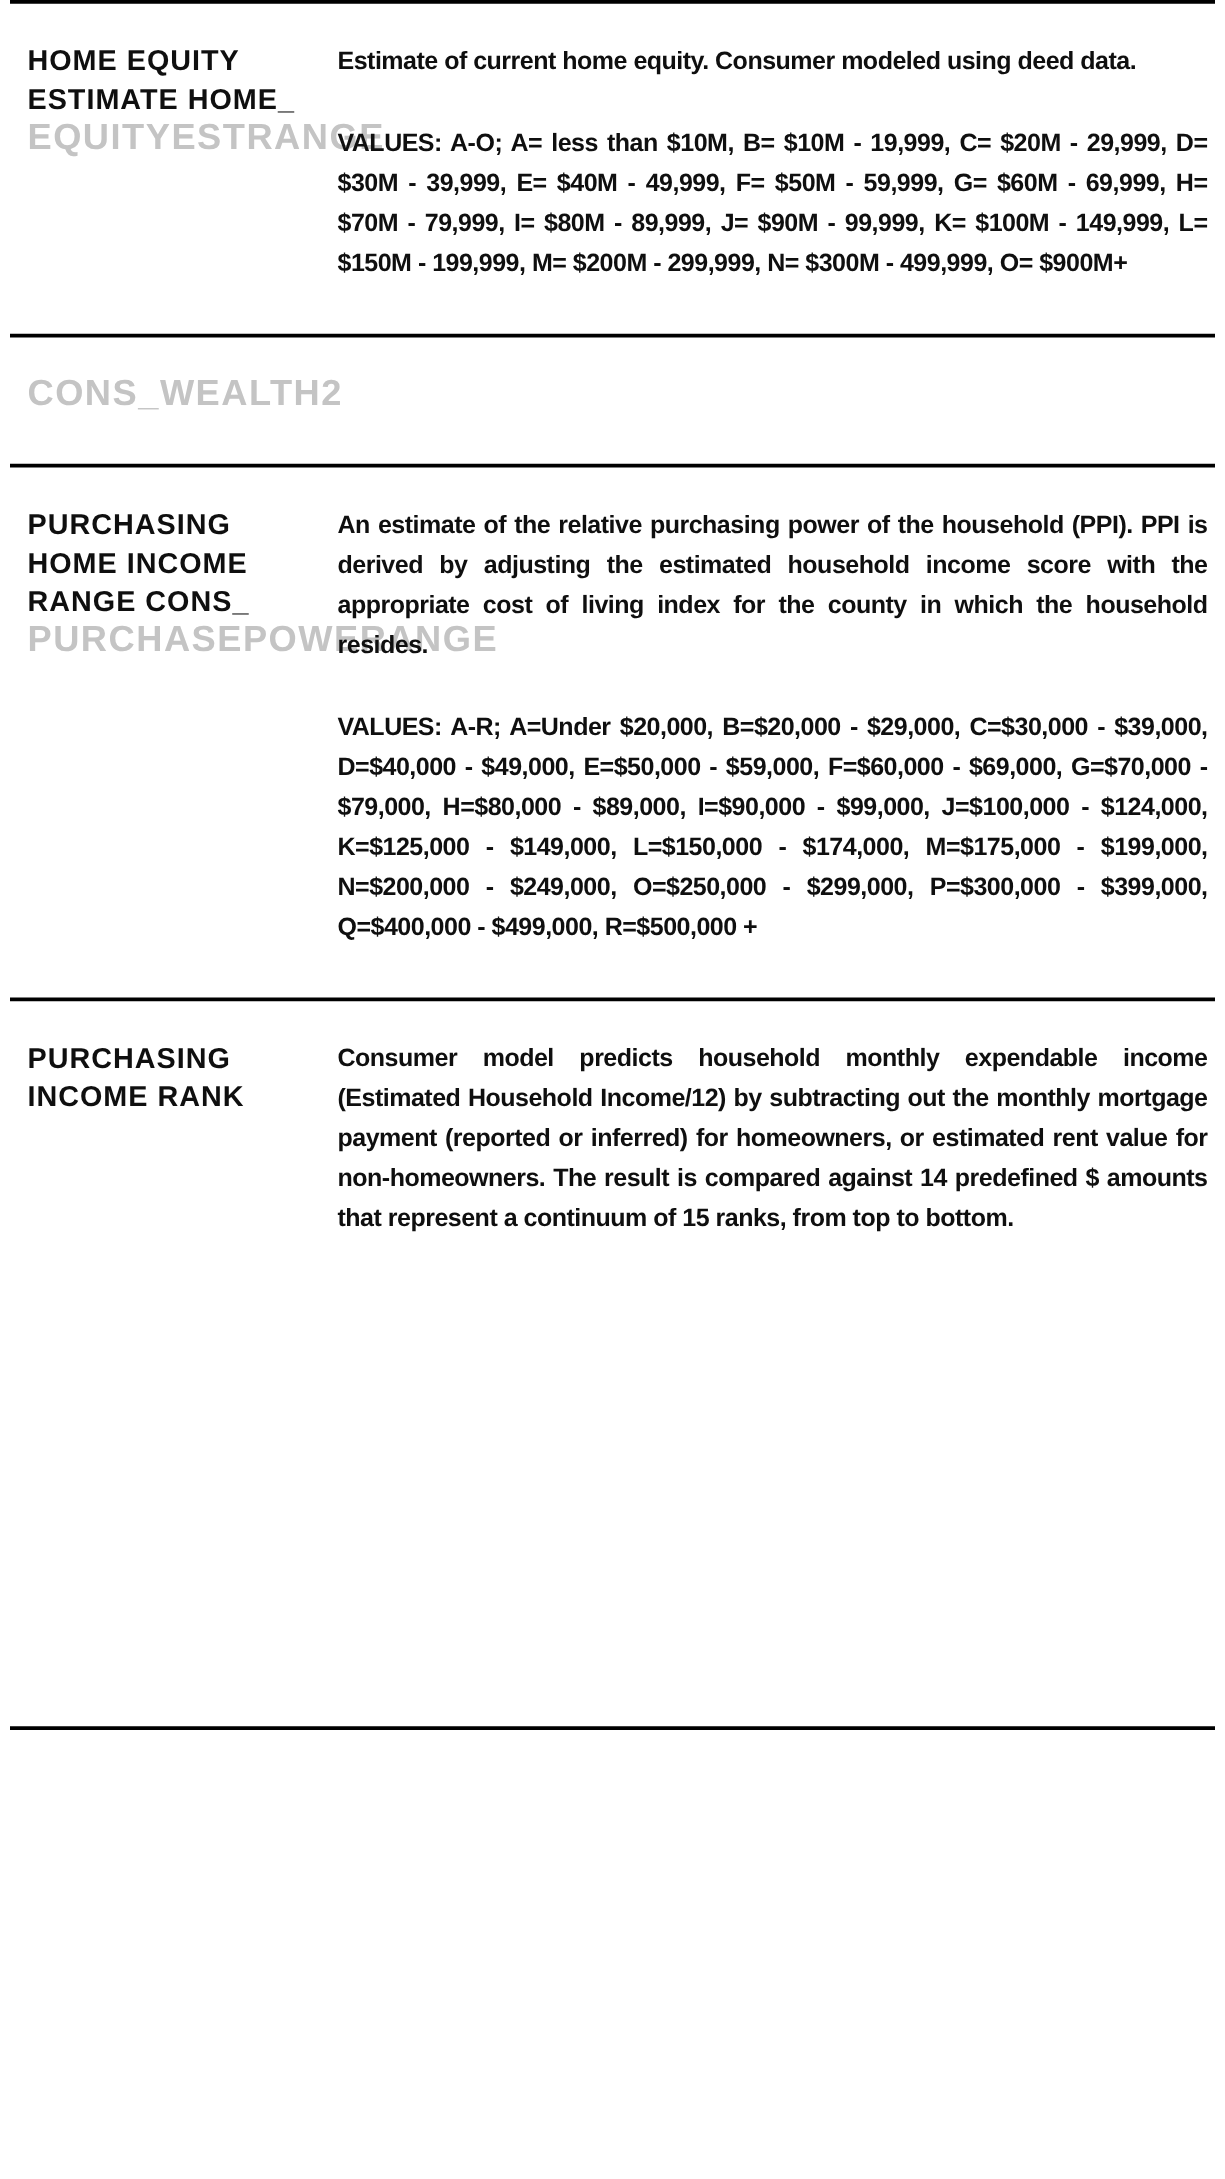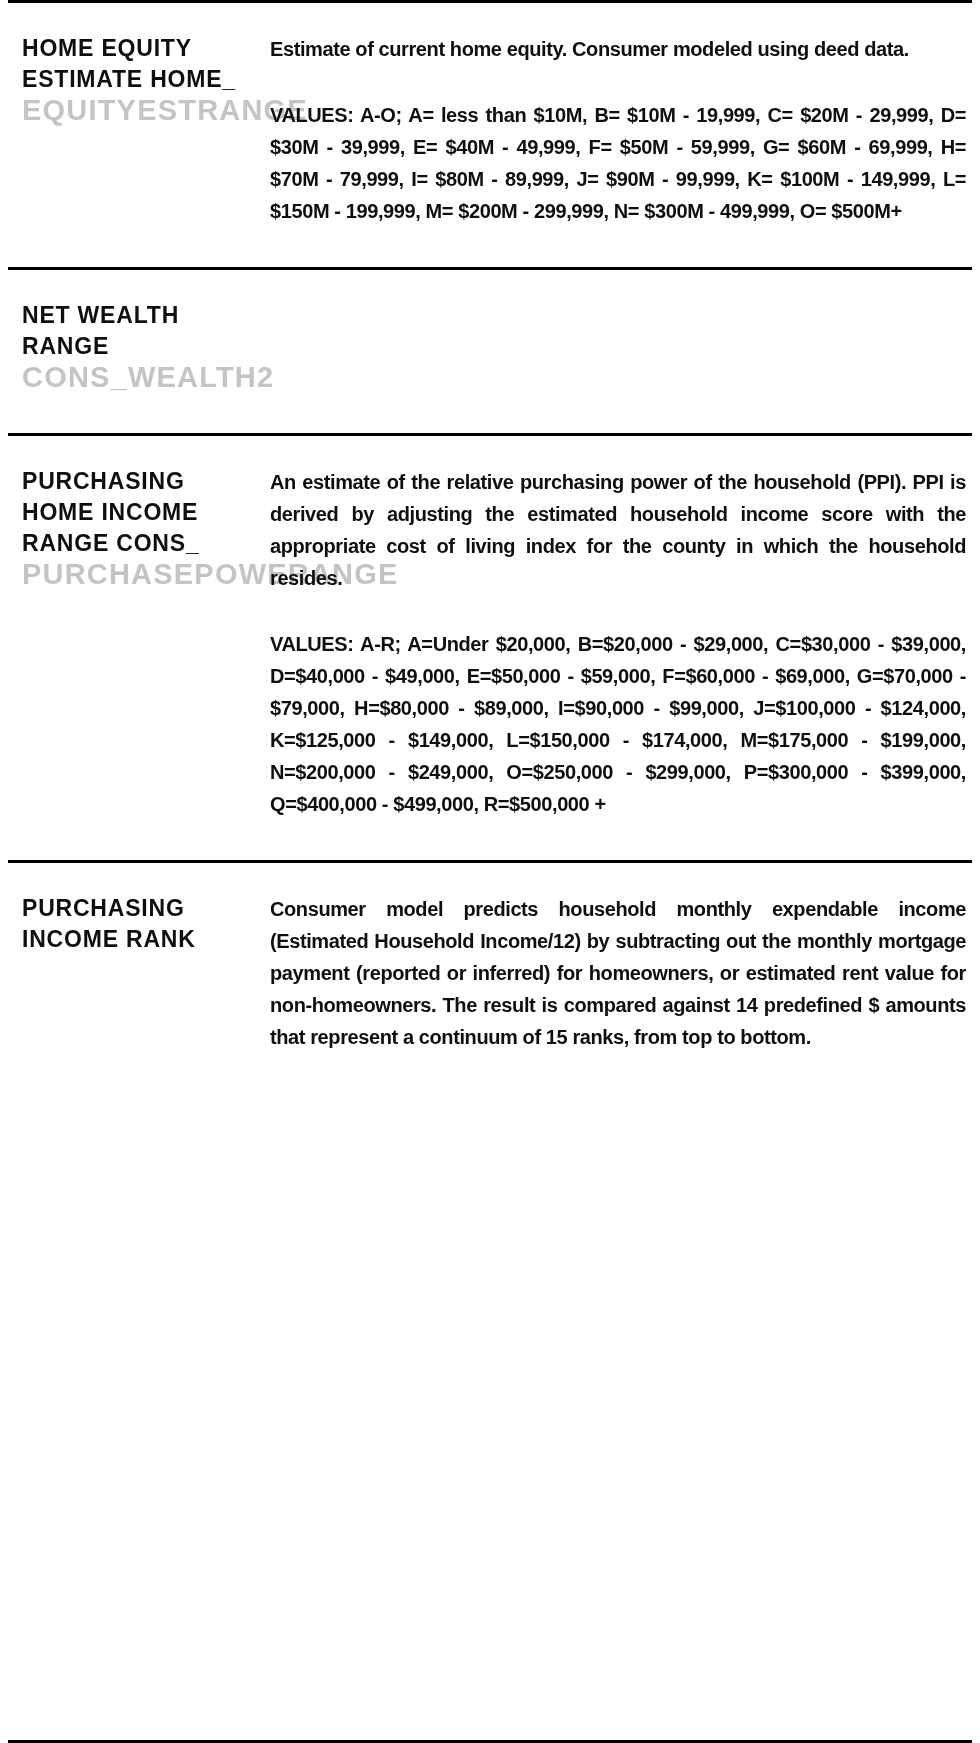--- a/index.html
+++ b/index.html
@@ -10,21 +10,21 @@
   body {
     width: 980px;
     height: 1743px;
     font-family: "Liberation Sans", sans-serif;
     color: #0f0f0f;
     -webkit-font-smoothing: antialiased;
   }
   .page {
     box-sizing: border-box;
     width: 980px;
-    height: 1743px;
+    height: 1384px;
     padding: 0 8px;
     display: flex;
     flex-direction: column;
   }
   .entry-row {
     border-top: 3px solid #000000;
     display: flex;
     padding: 30px 0 40px 0;
   }
   .entry-row:last-child {
@@ -78,27 +78,26 @@
 
 <div class="page">
 
   <div class="entry-row">
     <div class="field-col">
       <span class="field-name" style="display: block;">HOME EQUITY ESTIMATE HOME_</span>
       <span class="field-code" style="display: block;">EQUITYESTRANGE</span>
     </div>
     <div class="desc-col">
       <p class="description">Estimate of current home equity. Consumer modeled using deed data.</p>
-      <p class="values">VALUES: A-O; A= less than $10M, B= $10M - 19,999, C= $20M - 29,999, D= $30M - 39,999, E= $40M - 49,999, F= $50M - 59,999, G= $60M - 69,999, H= $70M - 79,999, I= $80M - 89,999, J= $90M - 99,999, K= $100M - 149,999, L= $150M - 199,999, M= $200M - 299,999, N= $300M - 499,999, O= $500M+</p>
+      <p class="values">VALUES: A-O; A= less than $10M, B= $10M - 19,999, C= $20M - 29,999, D= $30M - 39,999, E= $40M - 49,999, F= $50M - 59,999, G= $60M - 69,999, H= $70M - 79,999, I= $80M - 89,999, J= $90M - 99,999, K= $100M - 149,999, L= $150M - 199,999, M= $200M - 299,999, N= $300M - 499,999, O= $900M+</p>
     </div>
   </div>
 
   <div class="entry-row">
     <div class="field-col">
-      <span class="field-name" style="display: block;">NET WEALTH RANGE</span>
       <span class="field-code" style="display: block;">CONS_WEALTH2</span>
     </div>
     <div class="desc-col">
     </div>
   </div>
 
   <div class="entry-row">
     <div class="field-col">
       <span class="field-name" style="display: block;">PURCHASING HOME INCOME RANGE CONS_</span>
       <span class="field-code" style="display: block;">PURCHASEPOWERANGE</span>

